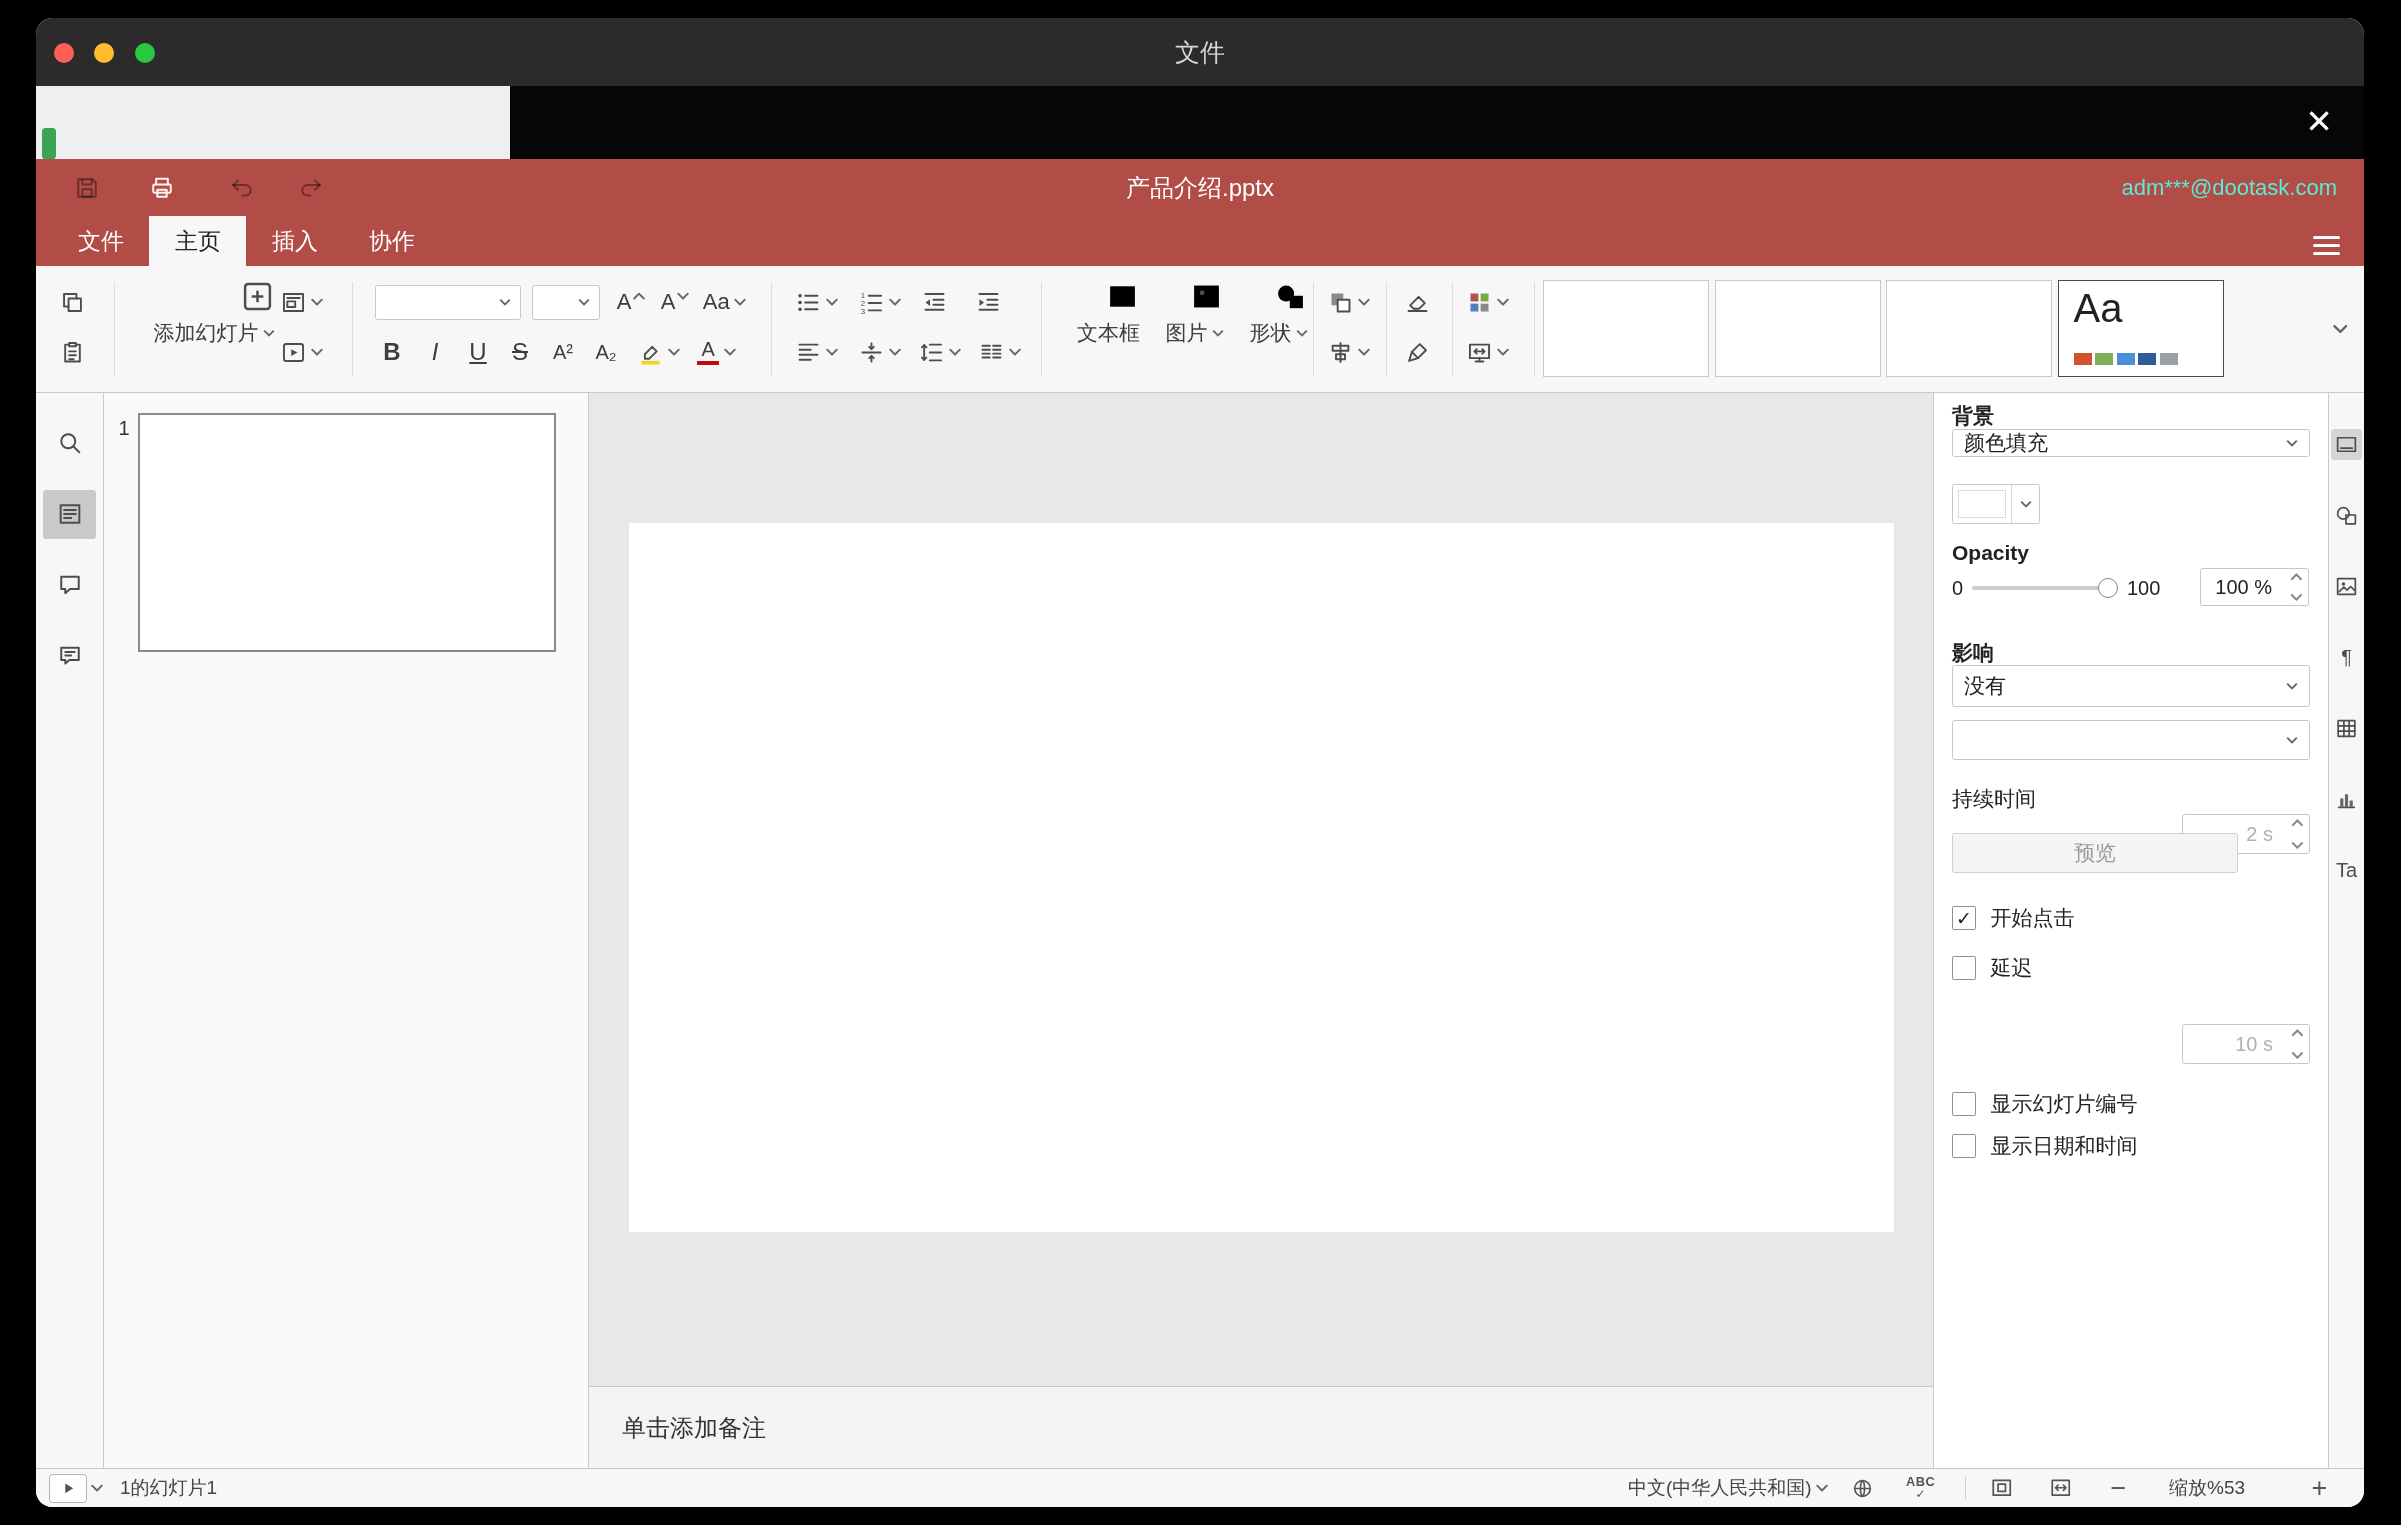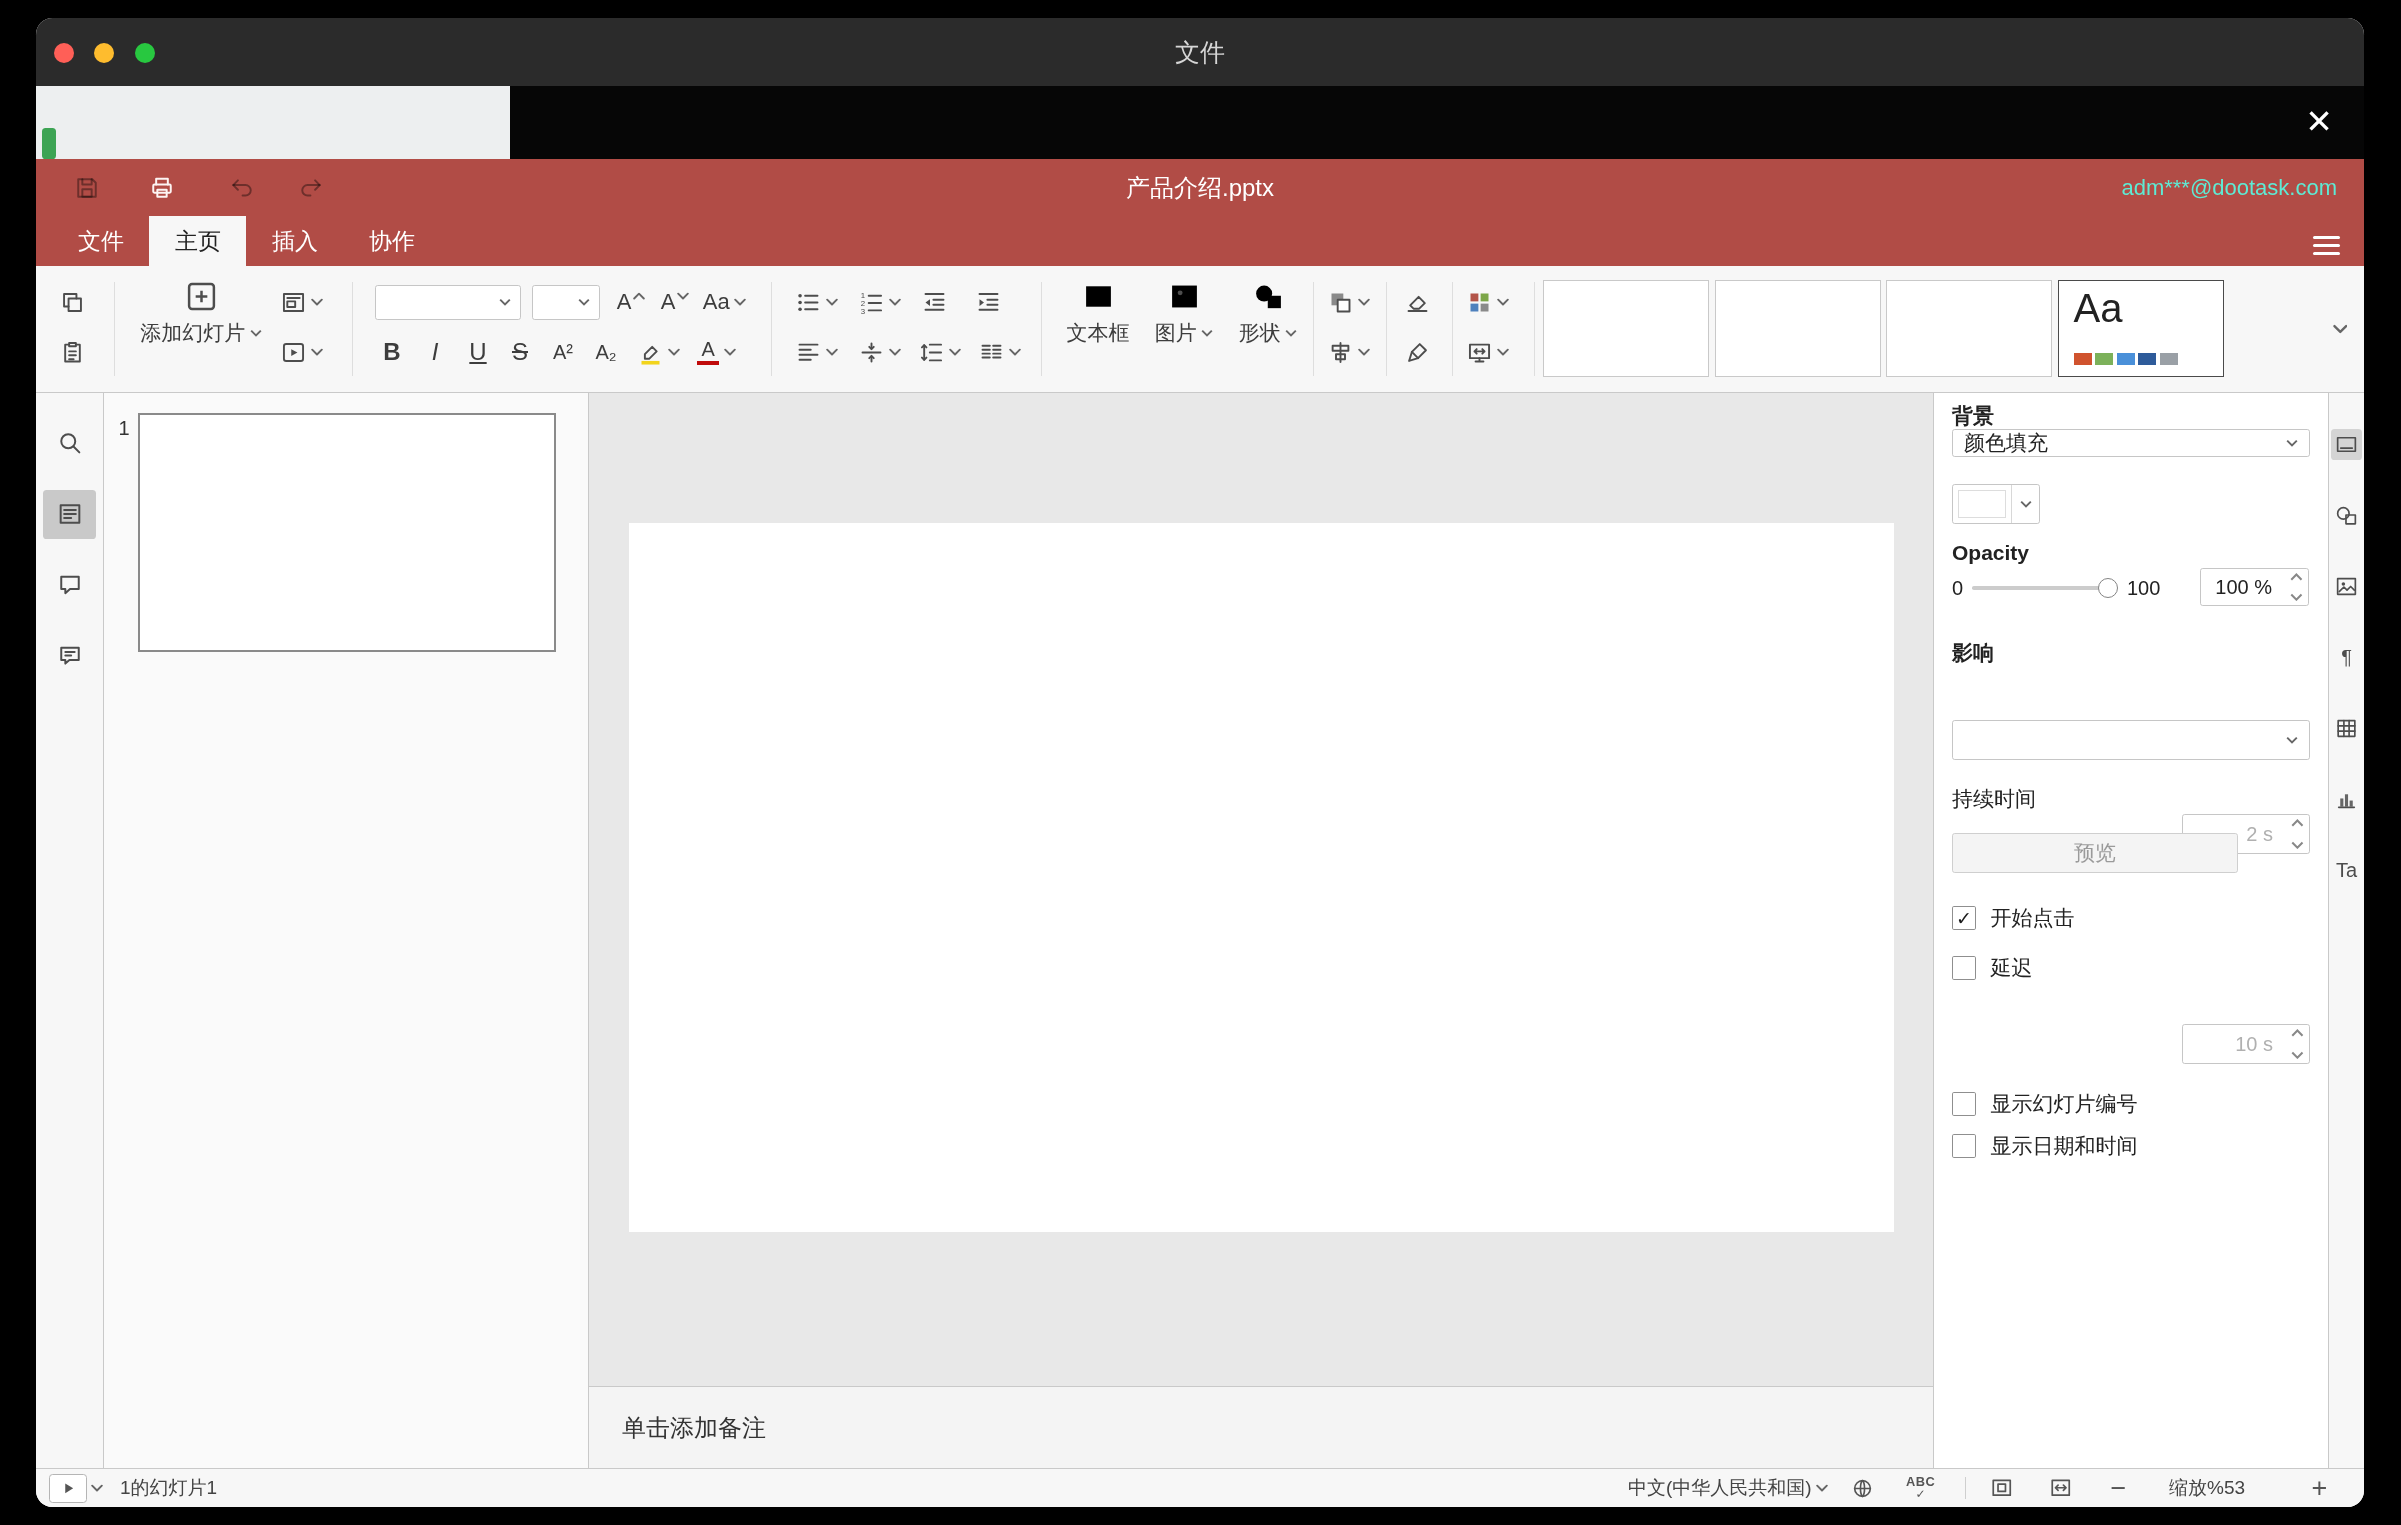--- a/index.html
+++ b/index.html
@@ -42,21 +42,21 @@
   .ic30 {width:27px;height:27px;}
   .r1 {top:16.4px;height:40px;} .r2 {top:66px;height:40px;}
   .sq {width:40px;}
   .glyph {font-size:24px;color:#3d3d3d;}
   .chev {width:12px;height:8.2px;margin-left:4.6px;flex:none;}
   .chev path {stroke:#666;stroke-width:1.6;fill:none;}
   .vsep {position:absolute;top:16.4px;bottom:16.4px;width:0.9px;background:#dedede;}
   .combo {position:absolute;box-sizing:border-box;border:0.9px solid #c6c6c6;border-radius:2.7px;background:#fff;
           display:flex;align-items:center;padding:0 9px;font-size:20px;color:#333;cursor:pointer;}
   .combo .chev {margin-left:auto;}
-  .col-btn {position:absolute;display:flex;flex-direction:column;align-items:center;cursor:pointer;}
+  .col-btn {position:absolute;display:flex;flex-direction:column;align-items:flex-end;cursor:pointer;}
   .col-btn .lbl {font-size:21px;color:#3d3d3d;display:flex;align-items:center;margin-top:5.5px;}
   .theme-box {position:absolute;top:13.7px;width:166px;height:97px;background:#fff;border:0.9px solid #c9c9c9;
               box-sizing:border-box;cursor:pointer;}
   .theme-box.selected {border:1.8px solid #4a4a4a;}
   .theme-aa {font-size:40px;color:#222;margin:7.3px 0 0 14.6px;line-height:1;}
   .theme-strip {position:absolute;left:14.6px;bottom:11px;display:flex;gap:3.6px;}
   .theme-strip span {width:18px;height:12px;display:block;}
 
   
   .main {flex:1;display:flex;min-height:0;}
@@ -565,20 +565,26 @@
               <svg viewBox="0 0 10 6">
                 <path d="M1 5l4-4 4 4"></path>
               </svg>
               <svg viewBox="0 0 10 6">
                 <path d="M1 1l4 4 4-4"></path>
               </svg>
             </span>
       </div>
 
       <div class="rp-abs rp-label" style="left:18px;top:246px;">影响</div>
+      <div class="rp-abs sel" style="left:18px;top:272px;width:358px;height:42px;">
+        <span>没有</span>
+        <svg class="chev" viewBox="0 0 10 6">
+              <path d="M1 1l4 4 4-4"></path>
+            </svg>
+      </div>
       <div class="rp-abs sel disabled" style="left:18px;top:327px;width:358px;height:40px;">
         <span></span>
         <svg class="chev" viewBox="0 0 10 6">
               <path d="M1 1l4 4 4-4"></path>
             </svg>
       </div>
 
       <div class="rp-abs" style="left:18px;top:392px;">持续时间</div>
       <div class="rp-abs spinbox dim" style="left:248px;top:383px;width:128px;height:40px;">
         <span>2 s</span>

